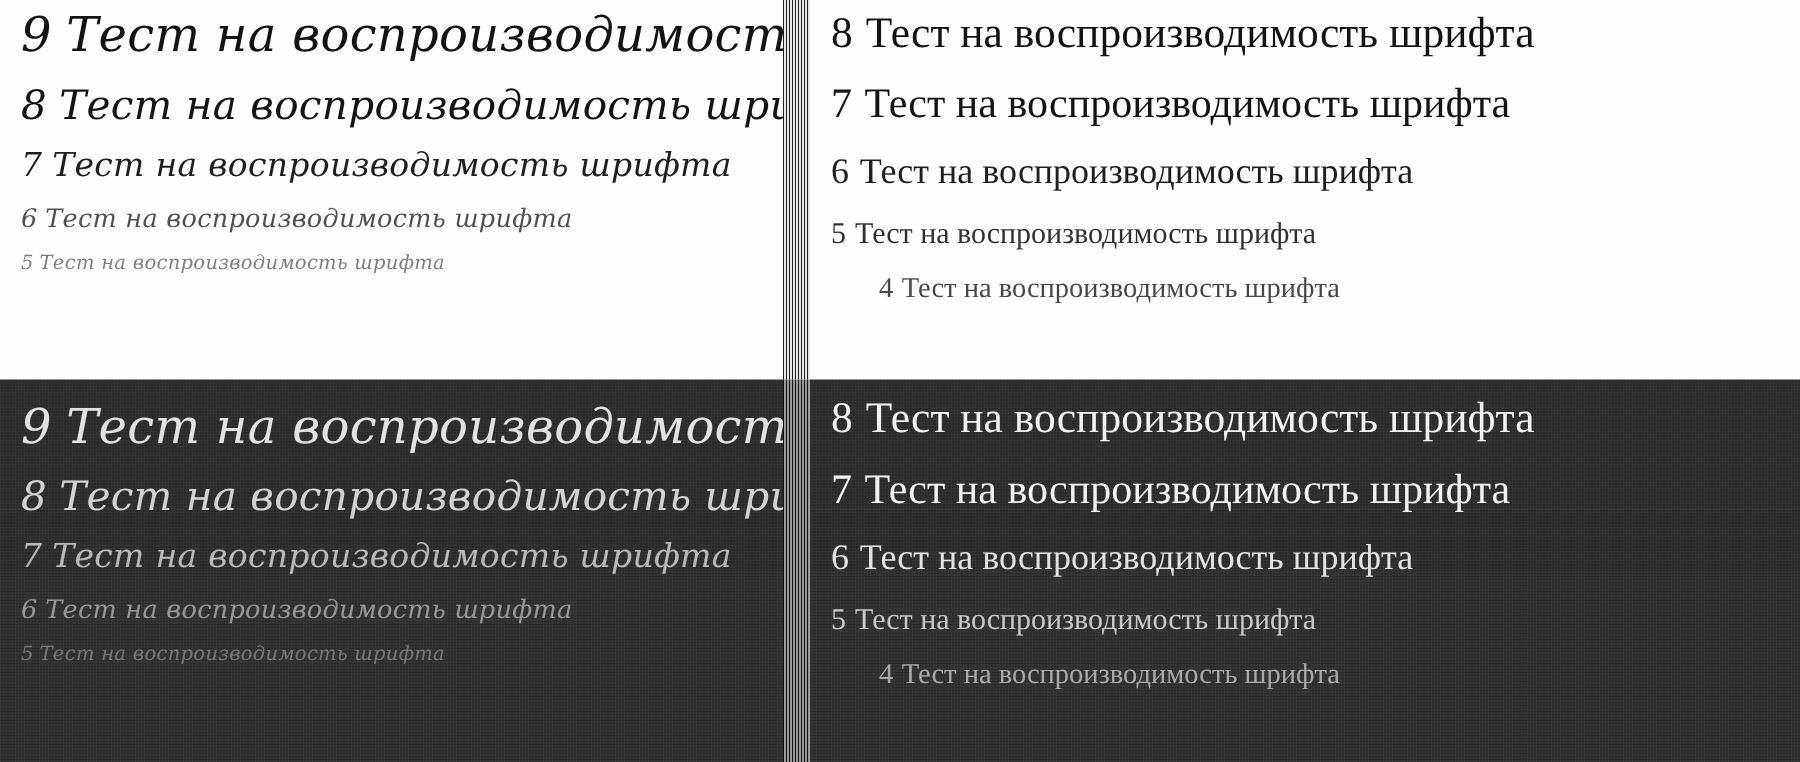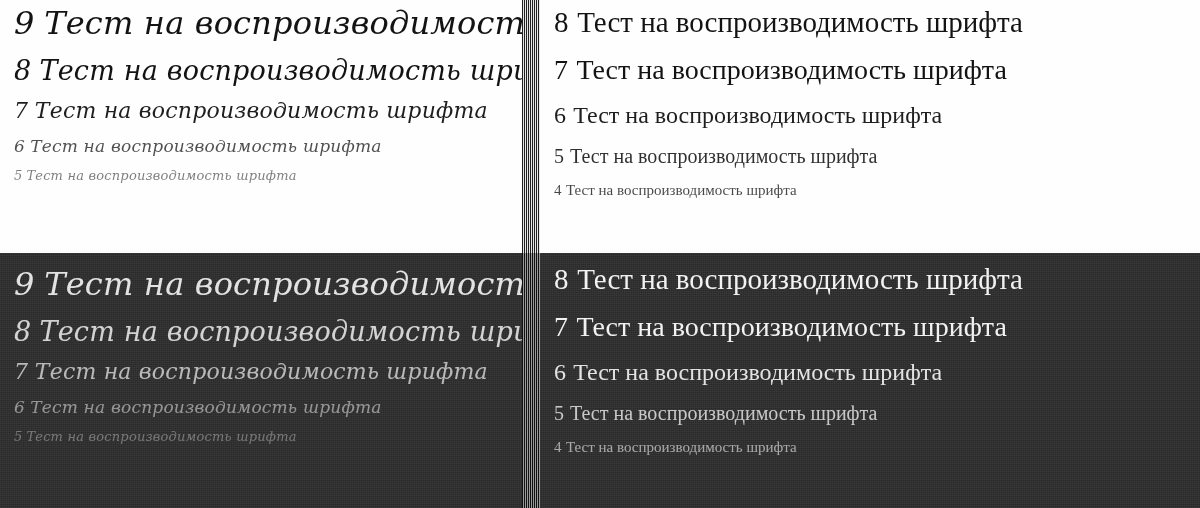--- a/index.html
+++ b/index.html
@@ -84,21 +84,21 @@
   .script .r1 { font-size: 27px; margin-bottom: 13px; }
   .script .r2 { font-size: 22px; margin-bottom: 13px; }
   .script .r3 { font-size: 17px; margin-bottom: 13px; }
   .script .r4 { font-size: 13px; margin-bottom: 6px; }
 
   
   .roman .r0 { font-size: 29px; margin-bottom: 16px; }
   .roman .r1 { font-size: 28px; margin-bottom: 16px; }
   .roman .r2 { font-size: 24px; margin-bottom: 16px; }
   .roman .r3 { font-size: 20px; margin-bottom: 15px; }
-  .roman .r4 { font-size: 15px; margin-bottom: 6px; }
+  .roman .r4 { font-size: 19px; margin-bottom: 6px; margin-left: 32px; }
 
   
   .light .r2 { opacity: .95; }
   .light .r3 { opacity: .88; }
   .light .r4 { opacity: .78; }
   .light.script .r3 { opacity: .74; }
   .light.script .r4 { opacity: .55; filter: blur(.25px); }
 
   
   .dark .r2 { opacity: .92; }

